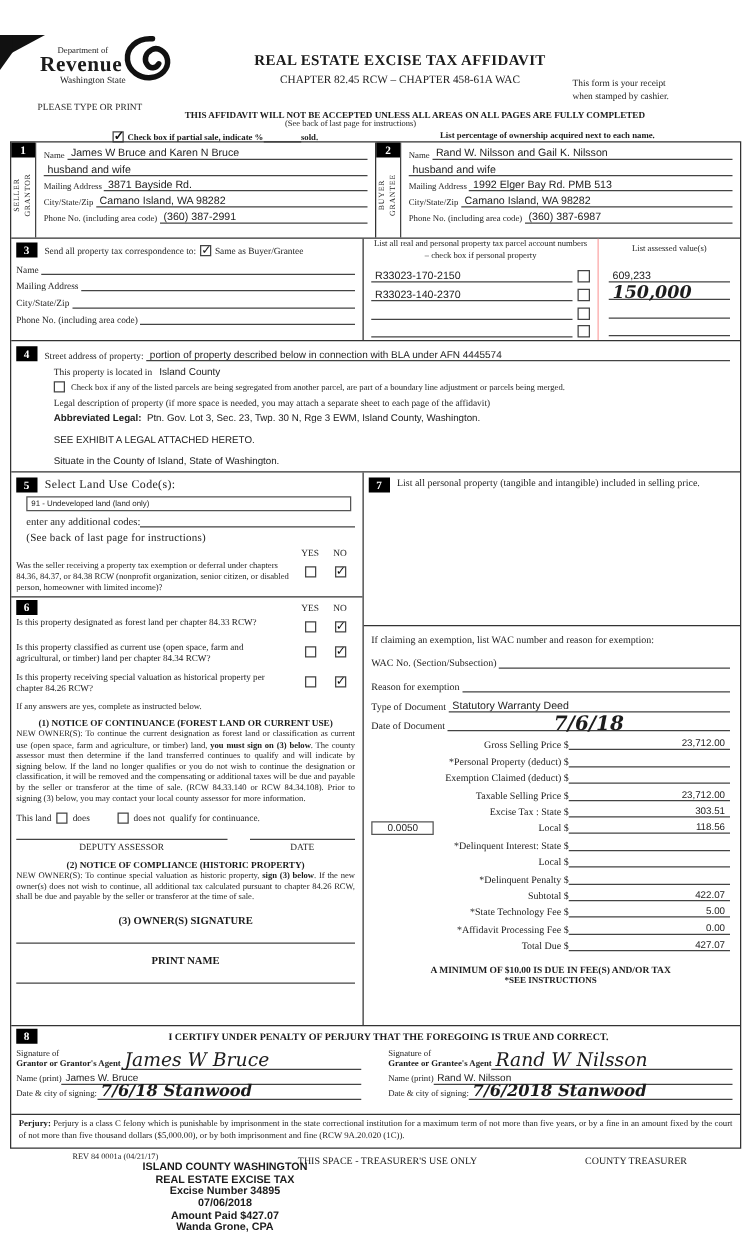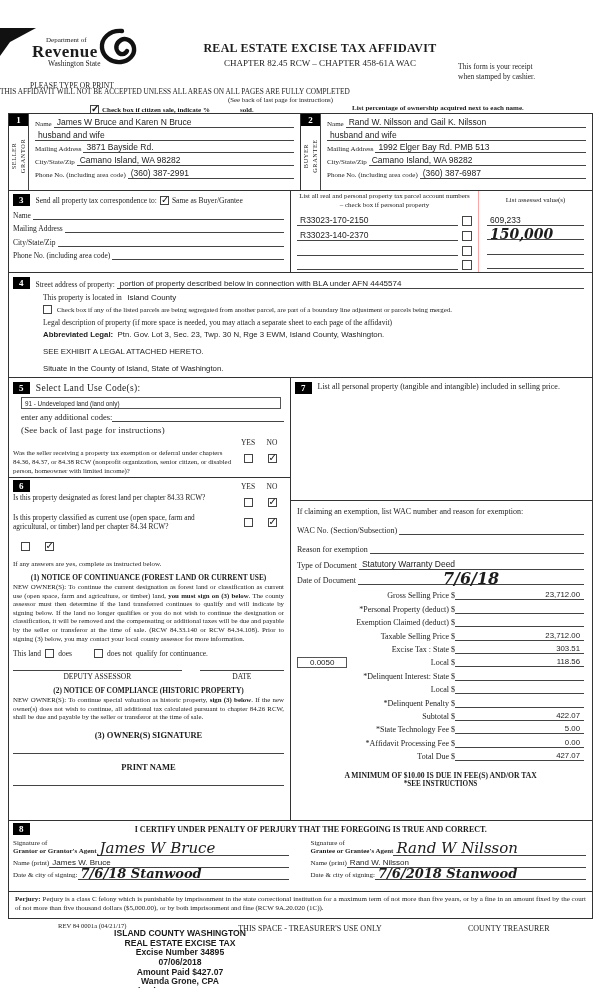--- a/index.html
+++ b/index.html
@@ -23,21 +23,21 @@
   .logo-block { position:absolute; left:32px; top:36px; }
   .logo-dept { font-size:7px; margin-left:14px; }
   .logo-rev  { font-size:17px; font-weight:bold; letter-spacing:0.5px; line-height:15px; }
   .logo-wa   { font-size:7.5px; margin-left:16px; }
   .logo-swirl{ position:absolute; left:66px; top:-8px; }
   .please-type { position:absolute; left:30px; top:81px; font-size:7.5px; }
   .title-block { position:absolute; left:150px; top:41px; width:340px; text-align:center; }
   .main-title { font-size:12px; font-weight:bold; letter-spacing:0.3px; }
   .sub-title { font-size:9px; margin-top:2px; }
   .receipt-note { position:absolute; left:458px; top:62px; width:115px; font-size:7.5px; line-height:1.35; }
-  .warning { position:absolute; left:0; top:87px; width:516px; text-align:left; font-size:7.3px; font-weight:normal; }
+  .warning { position:absolute; left:0; top:87px; width:516px; text-align:right; font-size:7.3px; font-weight:bold; }
   .see-back-top { position:absolute; left:228px; top:96px; font-size:6.8px; }
   .partial-line { position:absolute; left:90px; top:104px; display:flex; align-items:flex-end; font-size:7px; font-weight:bold; }
   .partial-line .cb { margin-right:3px; }
   .ownership-note { position:absolute; left:352px; top:104px; font-size:7px; font-weight:bold; }
 
   
   .formbox { position:absolute; left:8px; top:113px; width:585px; height:806px; border:1.5px solid #333; }
 
   
   .row-parties { height:77px; display:flex; border-bottom:1px solid #333; }
@@ -163,21 +163,21 @@
     <div class="sub-title">CHAPTER 82.45 RCW – CHAPTER 458-61A WAC</div>
   </div>
   <div class="receipt-note">
     <div>This form is your receipt</div>
     <div>when stamped by cashier.</div>
   </div>
   <div class="warning">THIS AFFIDAVIT WILL NOT BE ACCEPTED UNLESS ALL AREAS ON ALL PAGES ARE FULLY COMPLETED</div>
   <div class="see-back-top">(See back of last page for instructions)</div>
   <div class="partial-line">
     <span class="cb checked"></span>
-    <span>Check box if citizen sale, indicate %</span>
+    <span>Check box if partial sale, indicate %</span>
     <span class="fill" style="min-width:30px; flex:none;"></span>
     <span>sold.</span>
   </div>
   <div class="ownership-note">List percentage of ownership acquired next to each name.</div>
 
   <div class="formbox">
 
     <div class="row-parties">
       <div class="party seller">
         <div class="side-cell">
@@ -359,20 +359,21 @@
             <span class="qtext" style="font-size:7.3px">Is this property designated as forest land per chapter 84.33 RCW?</span>
             <span class="yn-col"><span class="cb"></span></span>
             <span class="yn-col"><span class="cb checked"></span></span>
           </div>
           <div class="qrow">
             <span class="qtext" style="font-size:7.3px">Is this property classified as current use (open space, farm and agricultural, or timber) land per chapter 84.34 RCW?</span>
             <span class="yn-col"><span class="cb"></span></span>
             <span class="yn-col"><span class="cb checked"></span></span>
           </div>
           <div class="qrow" style="margin-top:5px">
+            <span class="qtext" style="font-size:7.3px">Is this property receiving special valuation as historical property per chapter 84.26 RCW?</span>
             <span class="yn-col"><span class="cb"></span></span>
             <span class="yn-col"><span class="cb checked"></span></span>
           </div>
           <div class="ifyes">If any answers are yes, complete as instructed below.</div>
           <div class="notice-title">(1) NOTICE OF CONTINUANCE (FOREST LAND OR CURRENT USE)</div>
           <div class="notice-text">
             <span>NEW OWNER(S): To continue the current designation as forest land or classification as current use (open space, farm and agriculture, or timber) land, </span><span class="b">you must sign on (3) below</span><span>. The county assessor must then determine if the land transferred continues to qualify and will indicate by signing below. If the land no longer qualifies or you do not wish to continue the designation or classification, it will be removed and the compensating or additional taxes will be due and payable by the seller or transferor at the time of sale. (RCW 84.33.140 or RCW 84.34.108). Prior to signing (3) below, you may contact your local county assessor for more information.</span>
           </div>
           <div class="qualify-line">
             <span>This land</span>

